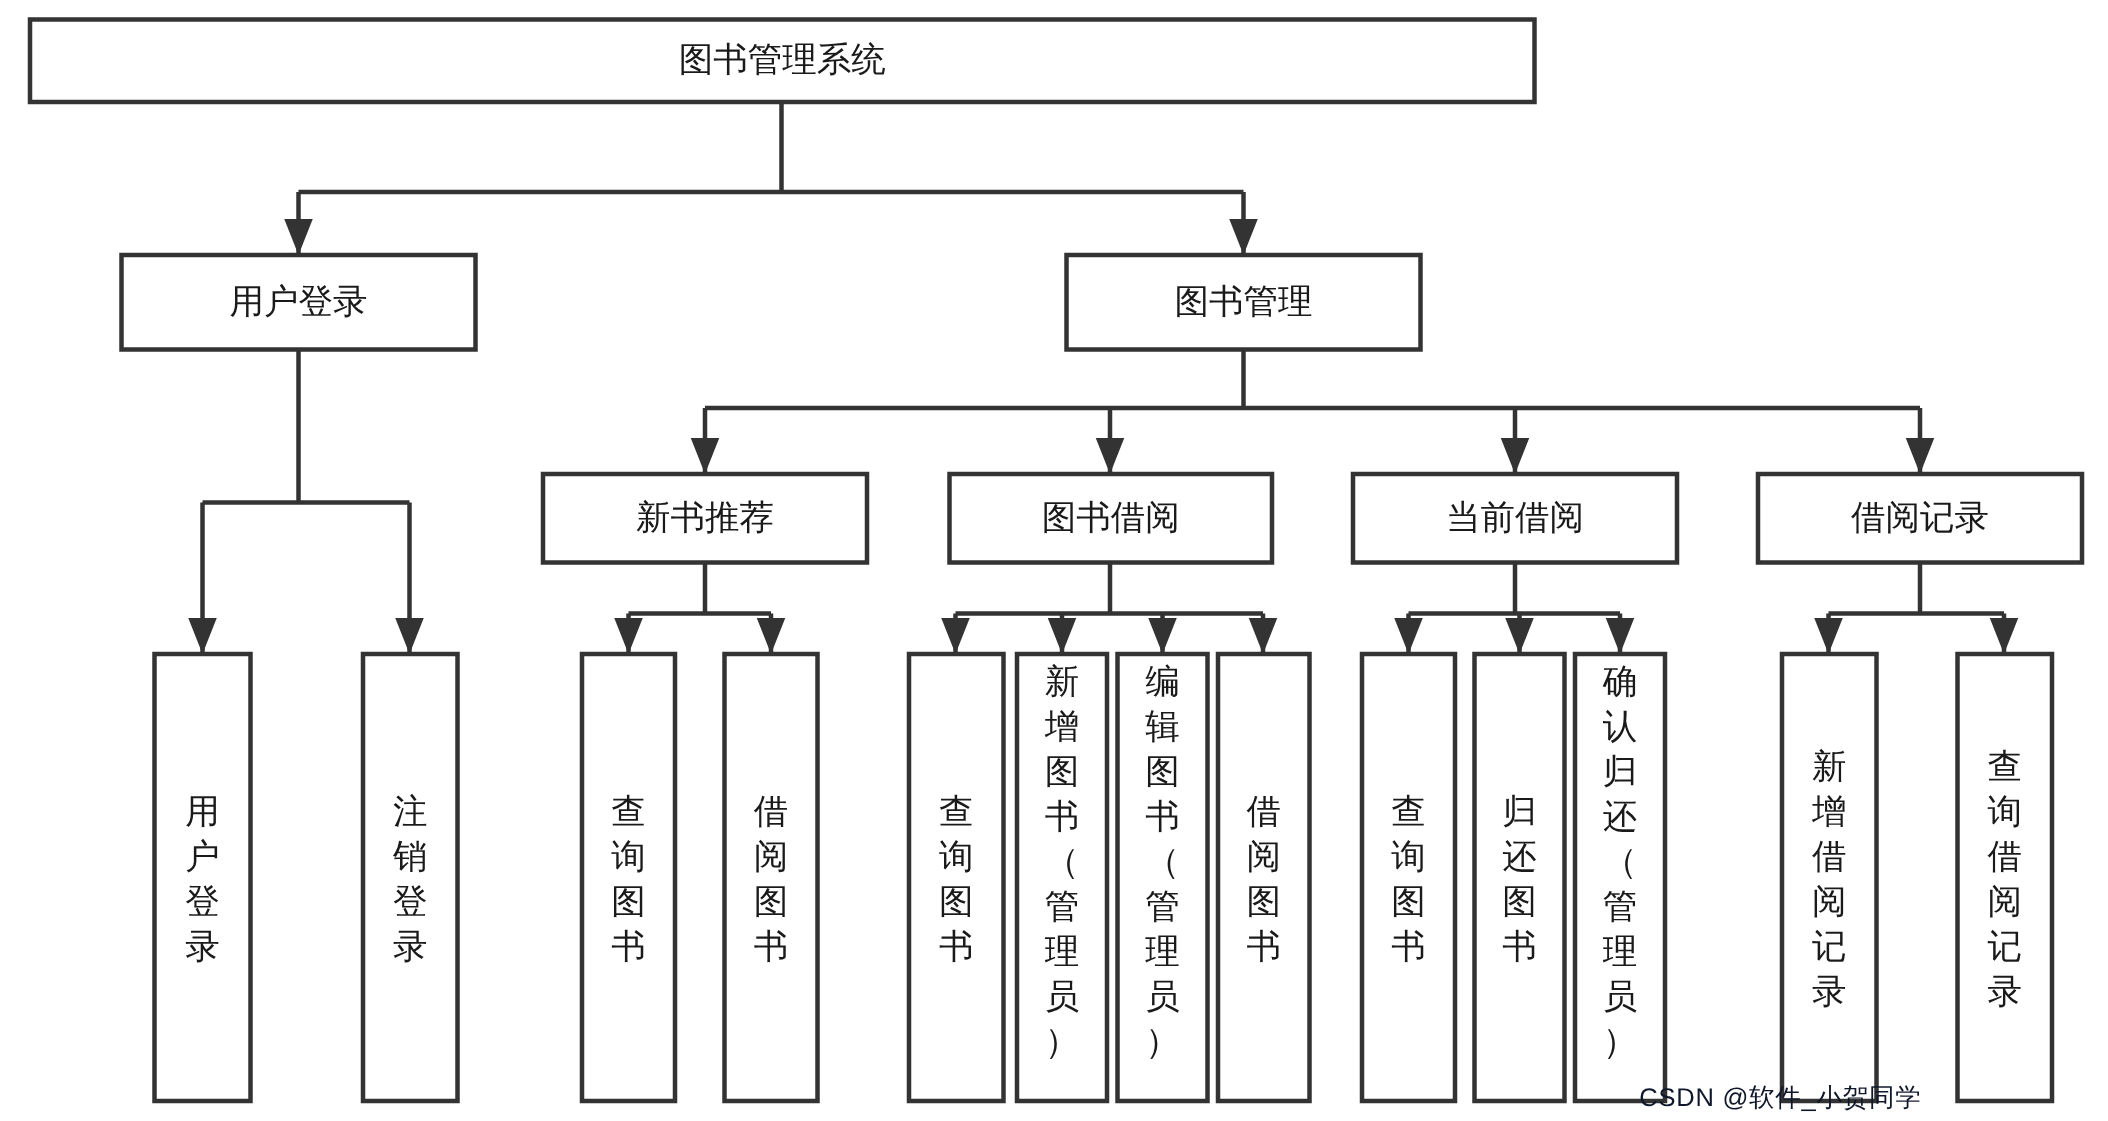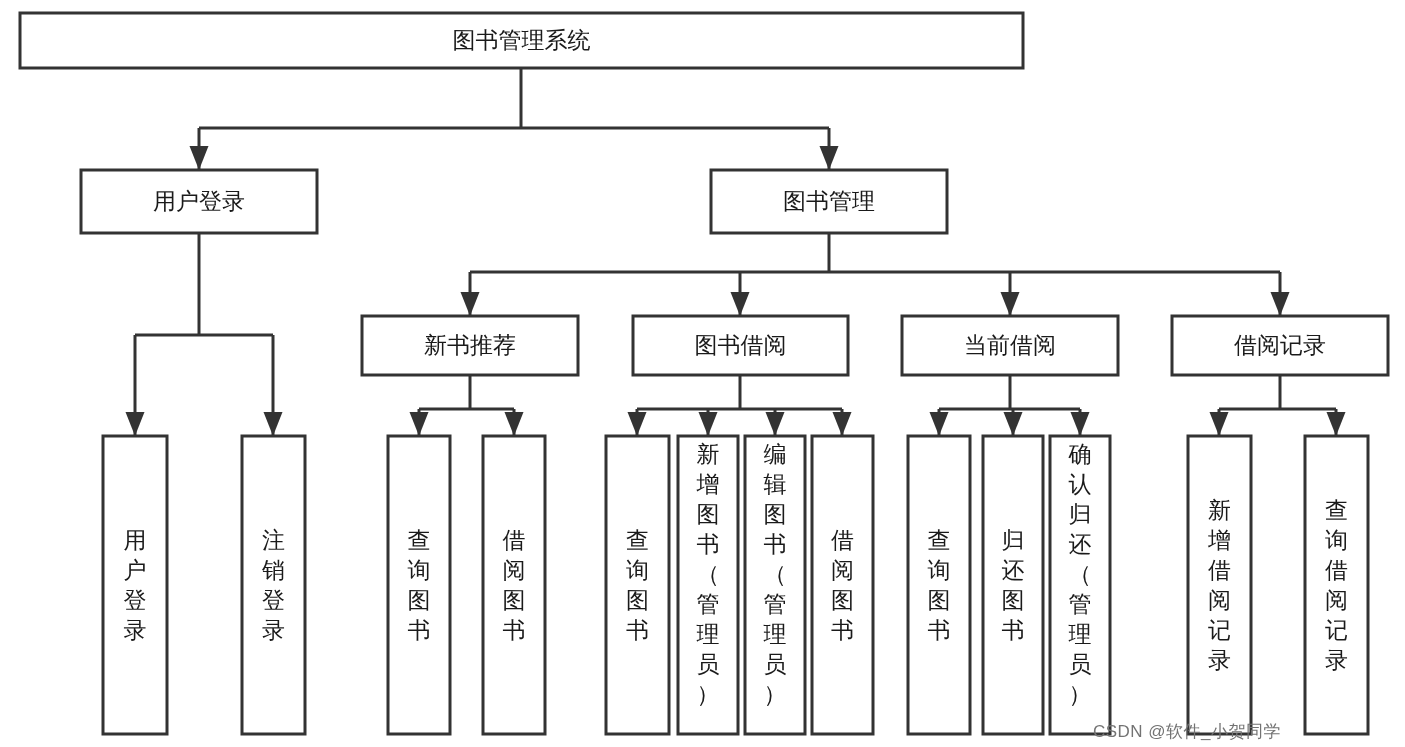--- a/index.html
+++ b/index.html
@@ -54,21 +54,21 @@
     font-size: 23px;
     fill: #1a1a1a;
     text-anchor: middle;
   }
   .watermark-text {
     position: absolute;
     right: 8px;
     bottom: 4px;
     font-family: "Liberation Sans", "DejaVu Sans", sans-serif;
     font-size: 17px;
-    color: #737373;
+    color: #0f172a;
     white-space: nowrap;
     letter-spacing: 0.5px;
     user-select: none;
   }
 </style>
 </head>
 <body>
 
 <div id="diagram-root">
   <svg class="diagram-canvas" viewBox="0 0 1405 747">

